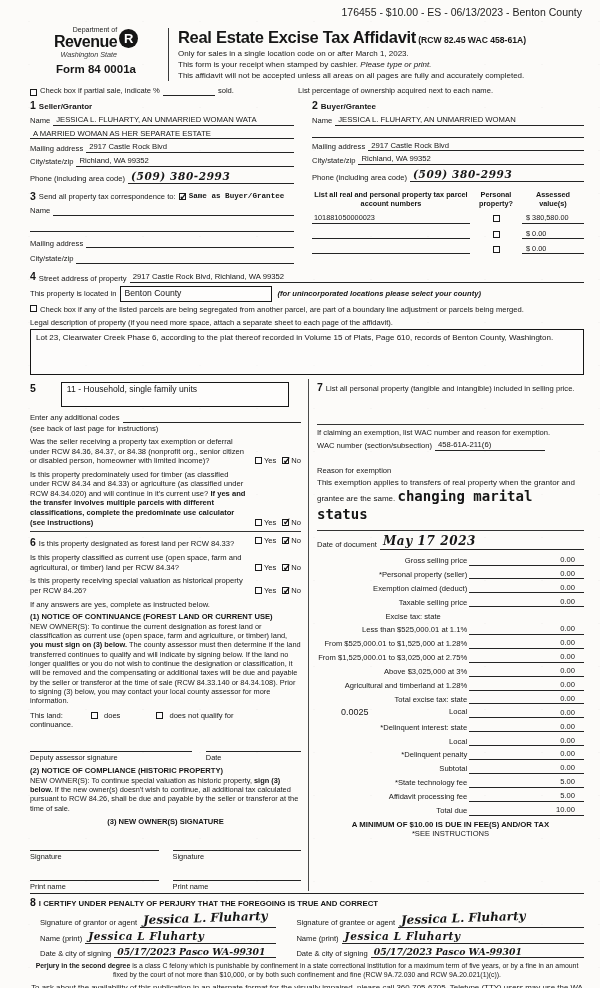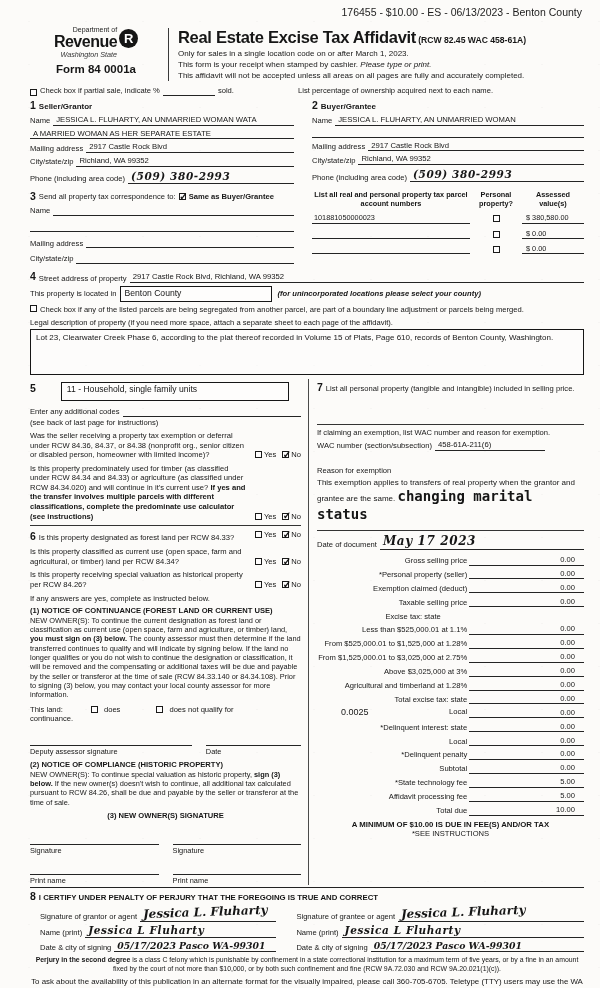--- a/index.html
+++ b/index.html
@@ -68,21 +68,21 @@
   .county-box { display:inline-block; border:1.3px solid #161616; width:152px;
                 padding:1px 4px 2px; font-size:8.6px; background:rgba(255,255,255,.5); }
   .legal-box { border:1.5px solid #161616; height:46px; padding:3px 5px; font-size:8px;
                margin-top:2px; background:rgba(255,255,255,.4); }
   .note-bi { font-weight:bold; font-style:italic; }
 
   
   .mid { display:flex; margin-top:4px; min-height:446px; }
   .mid-l { width:278px; padding-right:7px; }
   .mid-r { flex:1; padding-left:8px; border-left:1px solid #4a4a4a; }
-  .code-box { border:1.3px solid #161616; width:228px; padding:1px 5px 5px;
+  .code-box { border:1.3px solid #161616; width:228px; padding:1px 5px 11px;
               font-size:8.6px; margin-left:22px; background:rgba(255,255,255,.5); }
   .qrow { display:flex; align-items:flex-end; gap:4px; margin-top:4px; }
   .qrow.top { align-items:flex-start; }
   .qtext { flex:1; }
   .yn { display:flex; align-items:center; gap:2px; white-space:nowrap; flex:none; }
   .yn .cb { margin-left:4px; }
   .sep { border-bottom:1.2px solid #333; margin:4px 0; }
   .bold { font-weight:bold; }
   .small-para { font-size:7.4px; }
 
@@ -204,21 +204,21 @@
         </div>
     </div>
   </div>
 
   <div class="cols" style="margin-top:6px;">
     <div class="col-l">
       <div style="display:flex;align-items:center;">
         <span class="snum">3</span>
         <span>Send all property tax correspondence to:</span>
         <span class="cb checked" style="margin-left:3px;"></span>
-        <span class="bold" style="padding-left:3px;">Same as Buyer/Grantee</span>
+        <span class="bold" style="padding-left:3px;font-family:Liberation Mono, monospace;">Same as Buyer/Grantee</span>
       </div>
       <div class="frow">
           <span class="lbl">Name</span>
         <span class="fill"></span>
         </div>
       <div class="frow" style="margin-top:7px;">
           <span class="fill"></span>
         </div>
       <div class="frow" style="margin-top:7px;">
           <span class="lbl">Mailing address</span>

